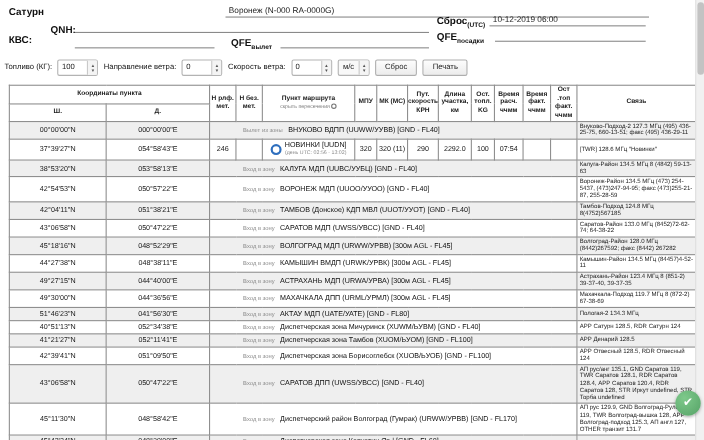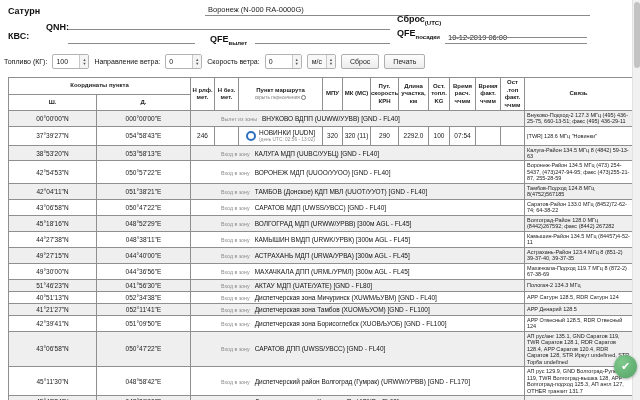--- a/index.html
+++ b/index.html
@@ -55,21 +55,21 @@
 <span class="abs flabel" style="left:8px; top:31px;">КВС:</span>
 <div class="abs ufield" style="left:68px; top:18px; width:322px;"></div>
 
 <span class="abs flabel" style="left:8px; top:22px;margin-left:38px;">QNH:</span>
 <div class="abs ufield" style="left:68px; top:32px; width:127px;"></div>
 
 <span class="abs flabel" style="left:210px; top:34px;"><span>QFE</span><span class="fsub">вылет</span></span>
 <div class="abs ufield" style="left:255px; top:32px; width:135px;"></div>
 
 <span class="abs flabel" style="left:397px; top:14px;"><span>Сброс</span><span class="fsub">(UTC)</span></span>
-<div class="abs ufield" style="left:445px; top:12px; width:142px;margin-top:20px;">10-12-2019 06:00</div>
+<div class="abs ufield" style="left:445px; top:12px; width:142px;">10-12-2019 06:00</div>
 
 <span class="abs flabel" style="left:397px; top:28px;"><span>QFE</span><span class="fsub">посадки</span></span>
 <div class="abs ufield" style="left:450px; top:26px; width:137px;"></div>
 
 <div class="controls">
   <span class="clabel">Топливо (КГ):</span>
   <span class="spin">
       <span class="val">100</span>
       <span class="arrows">▲<br>▼</span>
     </span>

